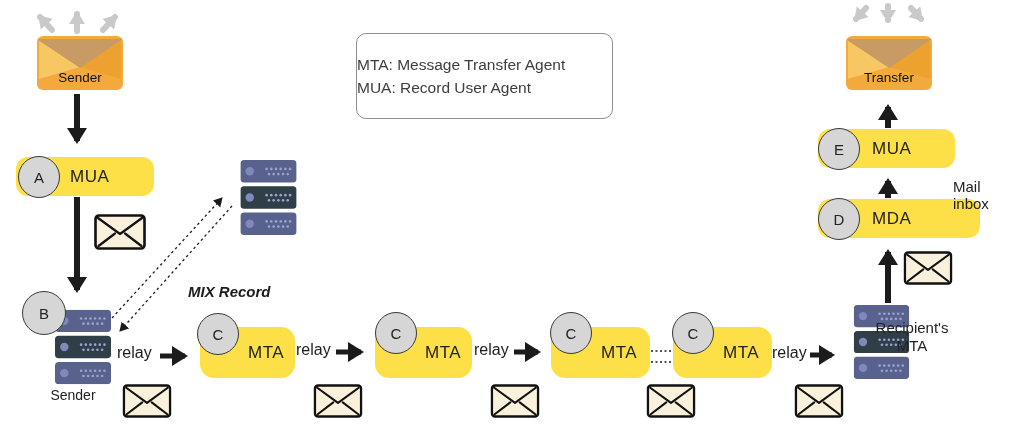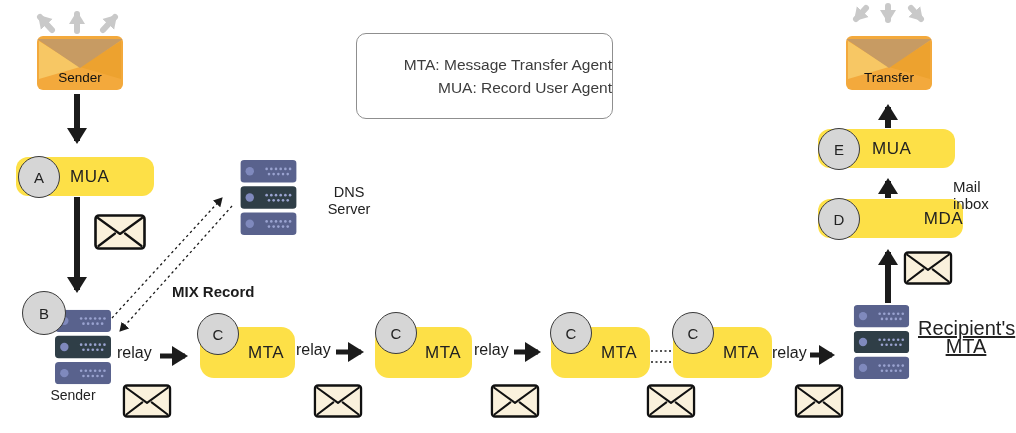--- a/index.html
+++ b/index.html
@@ -22,21 +22,21 @@
   
   .srv{position:absolute;z-index:2;}
   
   .lbl{position:absolute;z-index:5;font-size:14px;line-height:16.5px;text-align:center;color:#222;}
   .lbl-relay{position:absolute;z-index:5;font-size:16px;font-weight:500;color:#1c1c1c;}
   .lbl-strong{position:absolute;z-index:5;font-size:15px;font-weight:600;color:#1c1c1c;}
   .lbl-plain{position:absolute;z-index:5;font-size:15px;color:#222;}
   
   .legend{position:absolute;left:356px;top:33px;width:257px;height:86px;border:1.5px solid #8f8f8f;
           border-radius:10px;background:#fff;z-index:2;display:flex;flex-direction:column;
-          justify-content:center;padding-left:16px;box-sizing:border-box;text-align:right;}
+          justify-content:center;box-sizing:border-box;}
   .legend div{font-size:15.5px;line-height:23px;color:#3d3d3d;}
 </style>
 </head>
 <body>
 
 <div class="stage">
 
   <svg width="0" height="0" style="position:absolute">
     <defs>
       <symbol id="mailicon" viewBox="0 0 52 36">
@@ -192,26 +192,22 @@
   </div>
   <div class="lbl" style="left:13px;top:387px;width:120px;">
     <span style="display:block">Sender</span>
   </div>
 
   <div class="srv" style="left:232px;top:160px;">
     <svg width="73" height="75" viewBox="0 0 60 80">
         <use href="#servericon"></use>
       </svg>
   </div>
-  <div class="lbl" style="left:314px;top:184px;width:70px;font-size:14.5px;">
-    <span style="display:block">DNS</span>
-    <span style="display:block">Server</span>
-  </div>
-
-  <div class="lbl-strong" style="left:172px;top:283px;">MIX Record</div>
+
+  <div class="lbl-strong" style="left:188px;top:283px;font-style:italic;">MIX Record</div>
 
   <div class="lbl-relay" style="left:117px;top:344px;">relay</div>
   <div class="lbl-relay" style="left:296px;top:341px;">relay</div>
   <div class="lbl-relay" style="left:474px;top:341px;">relay</div>
   <div class="lbl-relay" style="left:772px;top:344px;">relay</div>
 
   <div class="box" style="left:200px;top:327px;width:95px;height:51px;border-radius:14px;">
     <span class="boxlabel" style="margin-left:48px;">MTA</span>
   </div>
   <div class="badge" style="left:197px;top:313px;width:40px;height:40px;">
@@ -263,32 +259,32 @@
     <svg width="52" height="34" viewBox="0 0 52 36">
         <use href="#mailicon"></use>
       </svg>
   </div>
 
   <div class="srv" style="left:845px;top:305px;">
     <svg width="73" height="74" viewBox="0 0 60 80">
         <use href="#servericon"></use>
       </svg>
   </div>
-  <div class="lbl" style="left:918px;top:319px;width:96px;font-size:20px;line-height:18px;text-decoration:underline;">
+  <div class="lbl" style="left:864px;top:319px;width:96px;font-size:15px;line-height:18px;">
     <span style="display:block">Recipient's</span>
     <span style="display:block">MTA</span>
   </div>
 
   <div class="mail" style="left:903px;top:251px;">
     <svg width="50" height="34" viewBox="0 0 52 36">
         <use href="#mailicon"></use>
       </svg>
   </div>
 
-  <div class="box" style="left:818px;top:199px;width:145px;height:39px;justify-content:flex-end;">
+  <div class="box" style="left:818px;top:199px;width:162px;height:39px;">
     <span class="boxlabel" style="margin-left:54px;">MDA</span>
   </div>
   <div class="badge" style="left:818px;top:198px;width:40px;height:40px;">
     <span>D</span>
   </div>
 
   <div class="lbl-plain" style="left:944px;top:178px;margin-left:9px;">Mail inbox</div>
 
   <div class="box" style="left:818px;top:129px;width:137px;height:39px;">
     <span class="boxlabel" style="margin-left:54px;">MUA</span>

